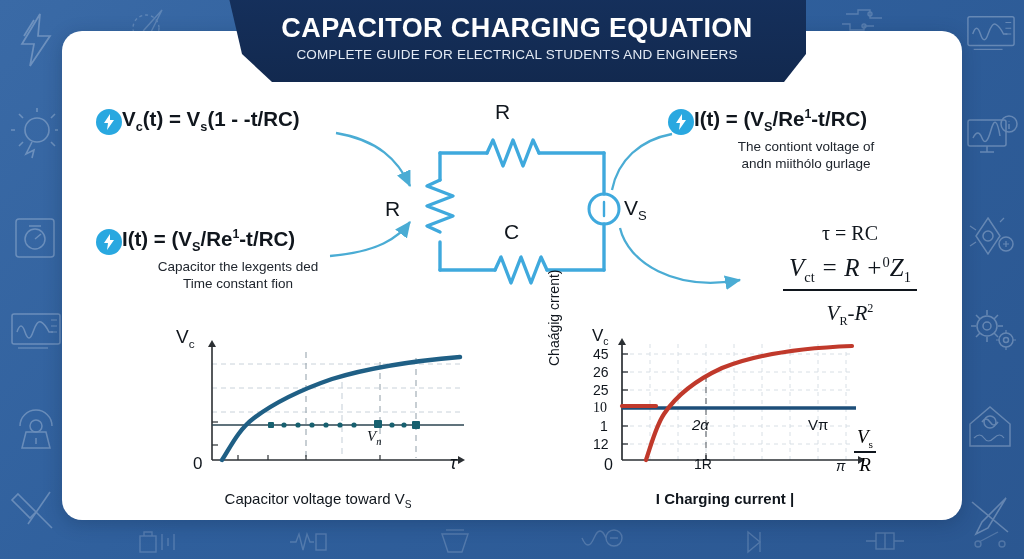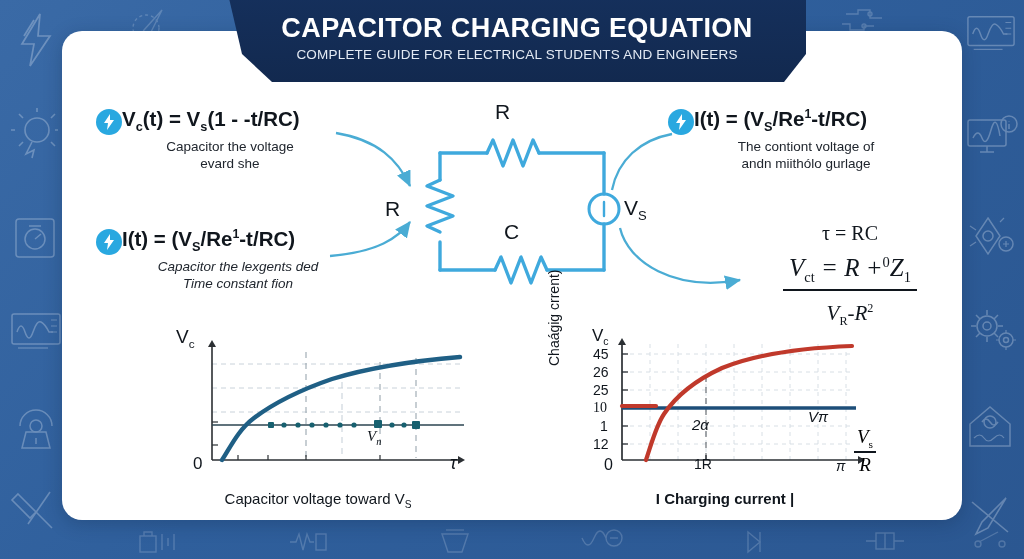--- a/index.html
+++ b/index.html
@@ -37,21 +37,21 @@
     display:flex;align-items:center;justify-content:center;flex:0 0 auto;margin-top:1px;}
   .bolt svg{display:block;}
   .feq{font-size:20.5px;font-weight:bold;color:#10161d;white-space:nowrap;line-height:1.1;}
   .feq sub{font-size:.62em;font-weight:bold;}
   .feq sup{font-size:.6em;font-weight:bold;}
   .fcap{font-size:13.5px;color:#20262e;line-height:1.25;text-align:center;margin-top:4px;}
 
   #fb1{left:96px;top:108px;}
   #fb1 .fcap{width:200px;margin-left:34px;}
   #fb2{left:96px;top:228px;}
-  #fb2 .fcap{width:224px;margin-left:30px;font-style:italic;}
+  #fb2 .fcap{width:224px;margin-left:30px;}
   #fb3{left:668px;top:108px;}
   #fb3 .fcap{width:208px;margin-left:34px;}
 
   
   #mathblock{position:absolute;left:762px;top:222px;width:176px;text-align:center;
     font-family:"Liberation Serif", serif;color:#10161d;}
   #mathblock .tau{font-size:20px;}
   #mathblock .frac{display:inline-block;margin-top:9px;}
   #mathblock .num{font-size:25px;font-style:italic;border-bottom:2px solid #10161d;
     padding:0 6px 3px 6px;}
@@ -258,24 +258,20 @@
   </svg>
 
   <div class="fblock" id="fb1">
     <div class="fline">
       <span class="bolt">
         <svg width="14" height="16" viewBox="0 0 14 16">
             <path d="M8 0 L2 9 H6 L5 16 L12 6 H8 Z" fill="#fff"></path>
           </svg>
       </span>
       <span class="feq">V<sub>c</sub>(t) = V<sub>s</sub>(1 - -t/RC)</span>
-    </div>
-    <div class="fcap">
-      <span>Capacitor the voltage</span><br>
-      <span>evard she</span>
     </div>
   </div>
 
   <div class="fblock" id="fb2">
     <div class="fline">
       <span class="bolt">
         <svg width="14" height="16" viewBox="0 0 14 16">
             <path d="M8 0 L2 9 H6 L5 16 L12 6 H8 Z" fill="#fff"></path>
           </svg>
       </span>
@@ -442,21 +438,21 @@
     <span class="axlab" style="left:-14px;top:36px;font-size:14px;transform:rotate(-90deg);transform-origin:left top;white-space:nowrap;">Chaágig crrent)</span>
     <span class="axlab" style="left:33px;top:16px;font-size:14px;">45</span>
     <span class="axlab" style="left:33px;top:34px;font-size:14px;">26</span>
     <span class="axlab" style="left:33px;top:52px;font-size:14px;">25</span>
     <span class="axlab" style="left:33px;top:70px;font-size:14px;font-family:Liberation Serif, serif;">10</span>
     <span class="axlab" style="left:40px;top:88px;font-size:14px;">1</span>
     <span class="axlab" style="left:33px;top:106px;font-size:14px;">12</span>
     <span class="axlab" style="left:44px;top:126px;font-size:16px;">0</span>
     <span class="axlab" style="left:134px;top:126px;font-size:14px;">1R</span>
     <span class="axlab" style="left:132px;top:86px;font-size:15px;font-style:italic;">2α</span>
-    <span class="axlab" style="left:248px;top:78px;font-size:15px;font-style:italic;">Vπ</span>
+    <span class="axlab" style="left:248px;top:86px;font-size:15px;">Vπ</span>
     <span class="axlab" style="left:276px;top:128px;font-size:14px;font-style:italic;">π</span>
     <div style="position:absolute;left:294px;top:96px;text-align:center;font-family:'Liberation Serif',serif;">
       <div style="font-size:19px;font-style:italic;border-bottom:2px solid #10161d;padding:0 3px 1px;">V<sub style="font-size:.6em;font-style:normal;">s</sub></div>
       <div style="font-size:19px;font-style:italic;padding-top:1px;">R</div>
     </div>
     <span class="ccap">I Charging current |</span>
   </div>
 
 </div>
 

